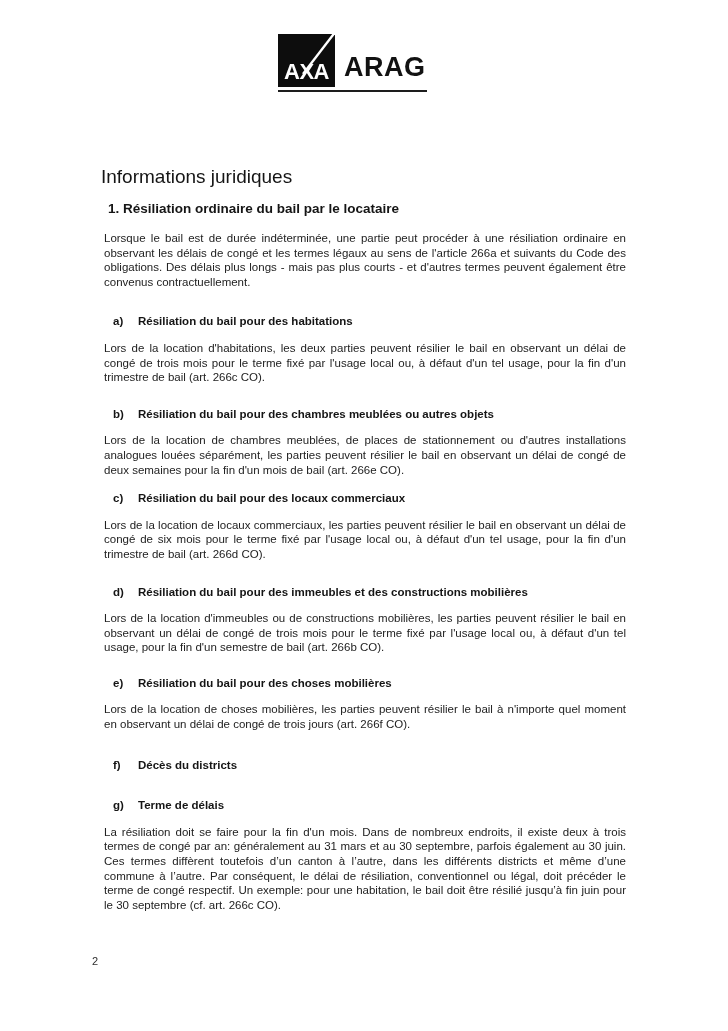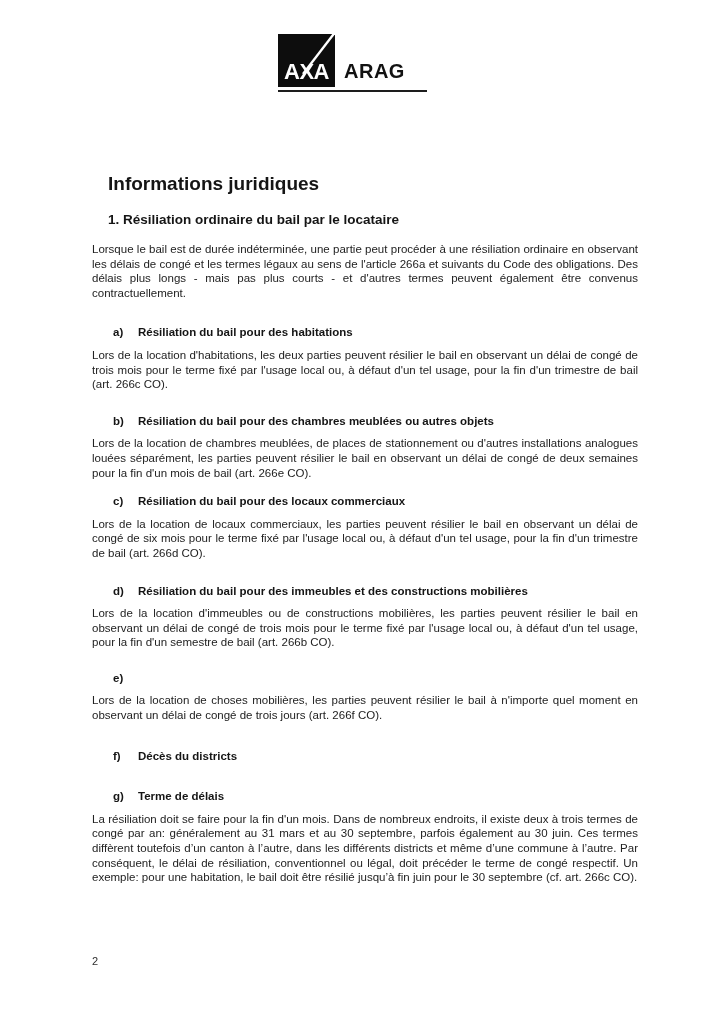--- a/index.html
+++ b/index.html
@@ -11,49 +11,49 @@
     height: 1031px;
     background: #ffffff;
     overflow: hidden;
   }
 
   
   .logo-block { position: absolute; left: 278px; top: 34px; width: 149px; }
   .logo-row { display: flex; align-items: flex-end; }
   .axa-mark { width: 57px; height: 53px; display: block; flex: none; }
   .arag {
-    font-size: 20px;
+    font-size: 27px;
     font-weight: bold;
     letter-spacing: 0.5px;
     color: #121212;
     line-height: 1;
     padding: 0 0 6px 9px;
   }
   .logo-rule { margin-top: 3px; height: 2px; background: #1d1d1d; }
 
   
   .content { position: absolute; left: 92px; top: 156px; width: 546px; }
 
   .doc-title {
-    margin: 16px;
+    margin: 9px;
     font-size: 19px;
     line-height: 23px;
-    font-weight: bold;
+    font-weight: normal;
     color: #151515;
   }
   .doc-subtitle {
     margin: 12px 0 0 16px;
     font-size: 13.5px;
     line-height: 17px;
     font-weight: bold;
     color: #151515;
   }
 
   p {
-    margin: 0;
+    margin: 12px;
     font-size: 11.5px;
     line-height: 14.6px;
     text-align: justify;
     color: #222222;
   }
   .intro { margin-top: 14px; }
 
   .section-heading {
     display: flex;
     font-weight: bold;
@@ -123,20 +123,21 @@
     <p>Lors de la location de locaux commerciaux, les parties peuvent résilier le bail en observant un délai de congé de six mois pour le terme fixé par l'usage local ou, à défaut d'un tel usage, pour la fin d'un trimestre de bail (art. 266d CO).</p>
 
     <div class="section-heading sec-d">
       <span class="section-label">d)</span>
       <span>Résiliation du bail pour des immeubles et des constructions mobilières</span>
     </div>
     <p>Lors de la location d'immeubles ou de constructions mobilières, les parties peuvent résilier le bail en observant un délai de congé de trois mois pour le terme fixé par l'usage local ou, à défaut d'un tel usage, pour la fin d'un semestre de bail (art. 266b CO).</p>
 
     <div class="section-heading sec-e">
       <span class="section-label">e)</span>
+      <span>Résiliation du bail pour des choses mobilières</span>
     </div>
     <p>Lors de la location de choses mobilières, les parties peuvent résilier le bail à n'importe quel moment en observant un délai de congé de trois jours (art. 266f CO).</p>
 
     <div class="section-heading sec-f">
       <span class="section-label">f)</span>
       <span>Décès du districts</span>
     </div>
 
     <div class="section-heading sec-g">
       <span class="section-label">g)</span>

